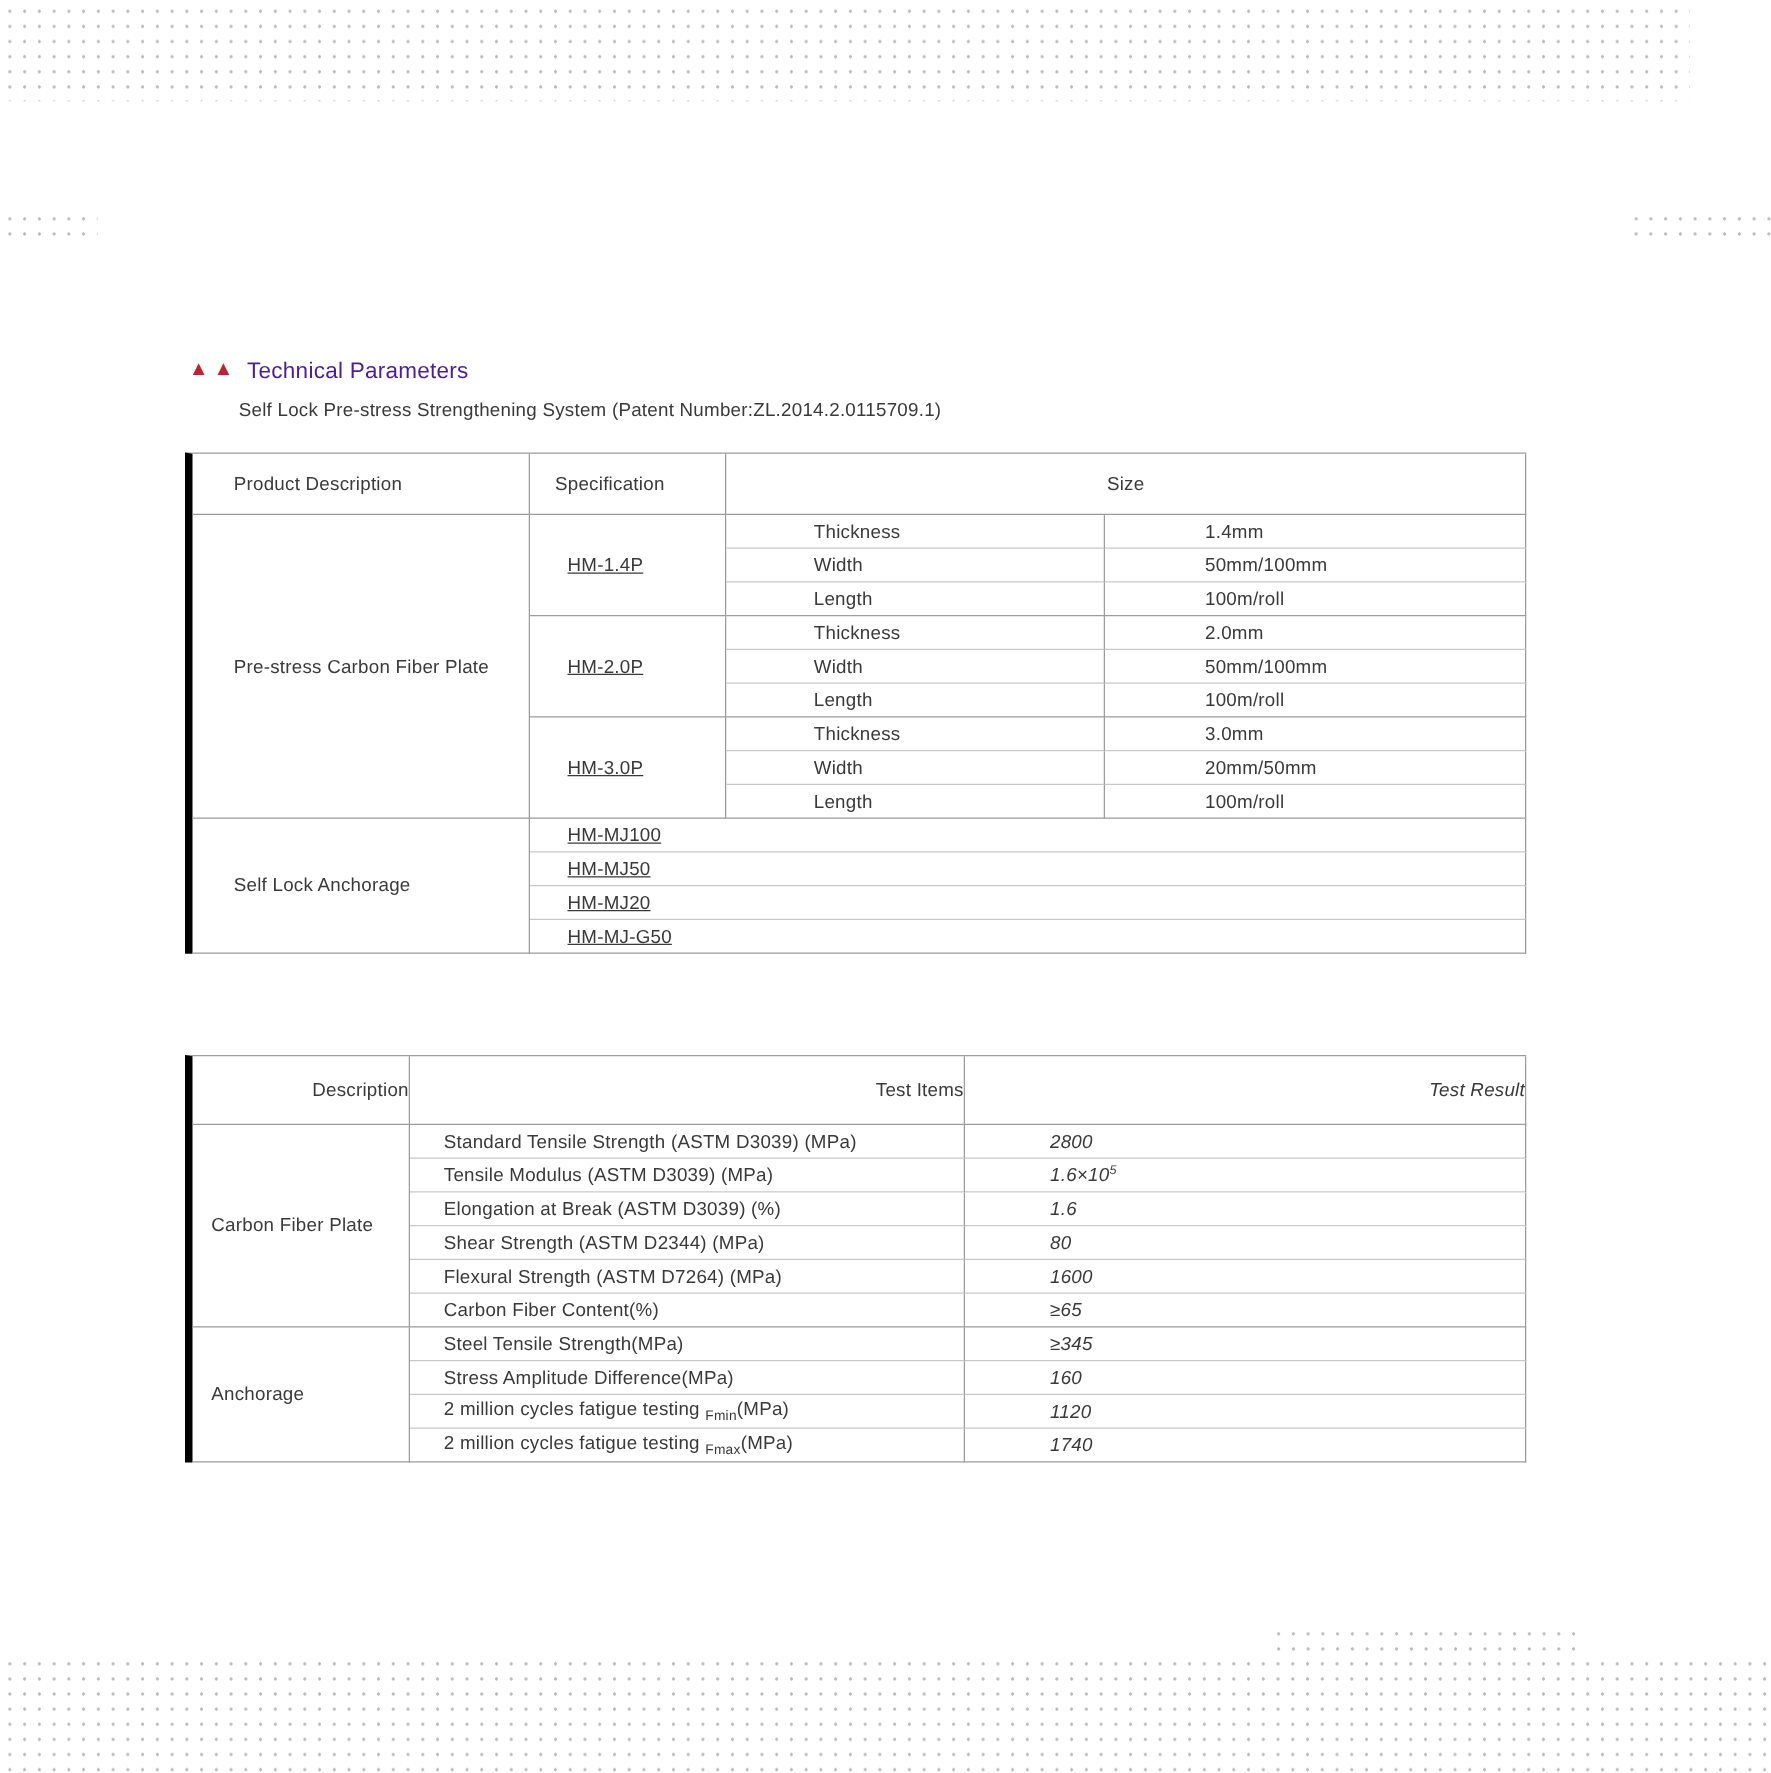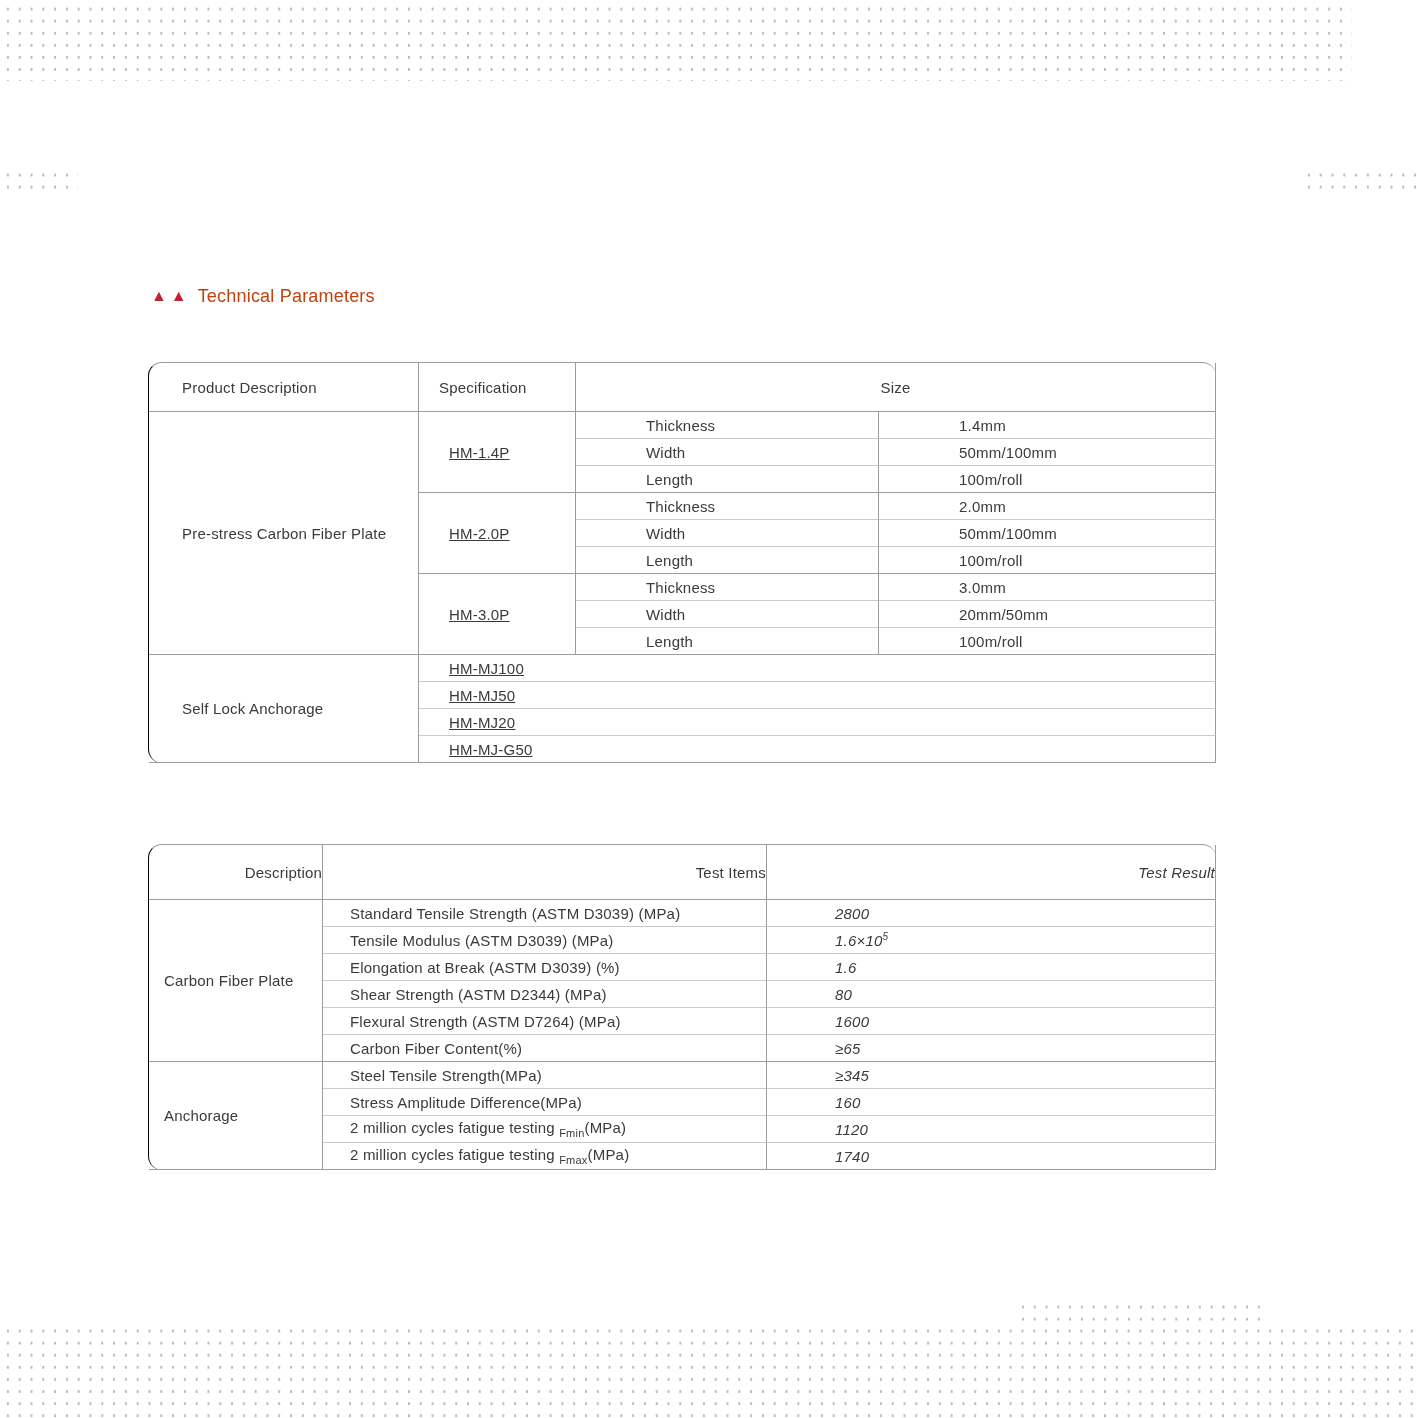--- a/index.html
+++ b/index.html
@@ -29,32 +29,32 @@
 
   
   .title-row {
     position: absolute; left: 151px; top: 286px;
     display: flex; align-items: center;
   }
   .tri {
     color: #c32031; font-size: 16px; line-height: 1;
     letter-spacing: 4px; margin-right: 7px;
   }
-  .title-text { color: #c2410c; font-size: 18px; letter-spacing: 0.2px; line-height: 20px; }
+  .title-text { color: #4c1d95; font-size: 18px; letter-spacing: 0.2px; line-height: 20px; }
   .subtitle {
     position: absolute; left: 191px; top: 320px;
     font-size: 15px; color: #3a3a3a; letter-spacing: 0.2px;
   }
 
   
   table.t {
     position: absolute; left: 148px;
     border-spacing: 0; table-layout: fixed;
-    border-top: 1px solid #9c9c9c; border-left: 1px solid #000000;
-    font-size: 15px; color: #3a3a3a; border-radius: 14px;
+    border-top: 1px solid #9c9c9c; border-left: 6px solid #000000;
+    font-size: 15px; color: #3a3a3a;
   }
   .t td {
     border-right: 1px solid #9c9c9c;
     border-bottom: 1px solid #c9c9c9;
     padding: 0; vertical-align: middle;
     letter-spacing: 0.2px;
     height: 27px;
     overflow: hidden; white-space: nowrap;
   }
   .t td.sb { border-bottom-color: #9c9c9c; }
@@ -85,20 +85,21 @@
   <div class="dots d-top-main"></div>
   <div class="dots d-top-ltail"></div>
   <div class="dots d-top-rtail"></div>
   <div class="dots d-bot-strip"></div>
   <div class="dots d-bot-main"></div>
 
   <div class="title-row">
     <span class="tri">▲▲</span>
     <span class="title-text">Technical Parameters</span>
   </div>
+  <div class="subtitle">Self Lock Pre-stress Strengthening System (Patent Number:ZL.2014.2.0115709.1)</div>
 
   <table class="t t1">
     <colgroup>
       <col style="width:270px">
         <col style="width:157px">
         <col style="width:303px">
         <col style="width:337px">
     </colgroup>
     <tbody>
       <tr class="hrow">

